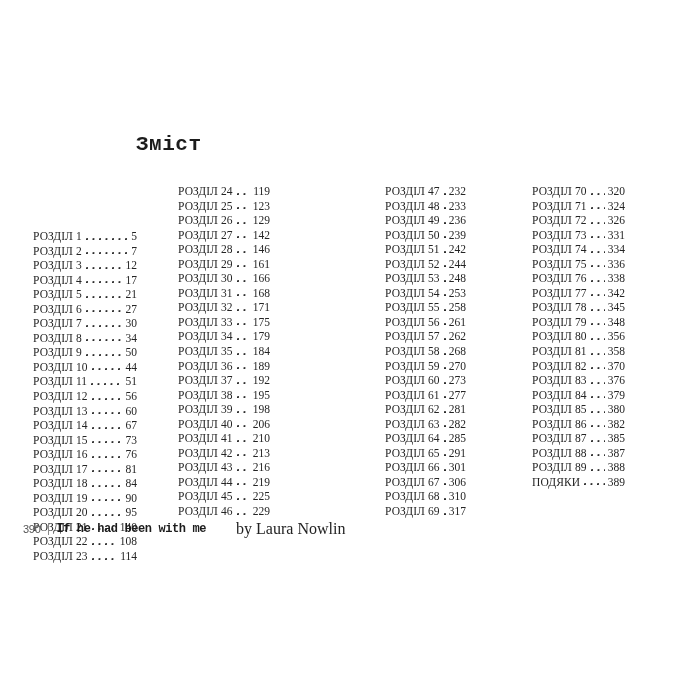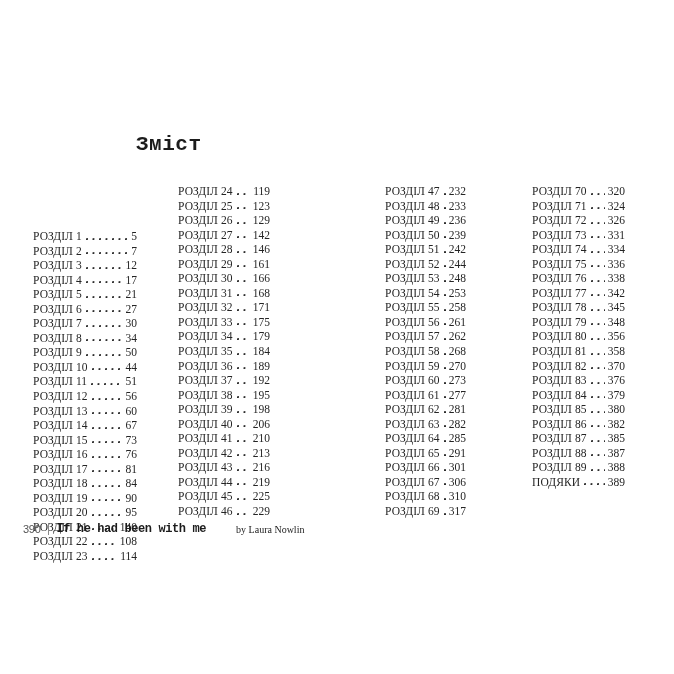--- a/index.html
+++ b/index.html
@@ -81,21 +81,21 @@
   }
   .footer-title {
     font-family: "Liberation Mono", "DejaVu Sans Mono", monospace;
     font-weight: bold;
     font-size: 12px;
     letter-spacing: -0.4px;
     color: #1c1c1c;
   }
   .footer-author {
     font-family: "Liberation Serif", "DejaVu Serif", serif;
-    font-size: 10px;
+    font-size: 16px;
     color: #222;
     margin-left: 6px;
     padding-left: 24px;
   }
 </style>
 </head>
 <body>
 
 <div class="page">
 

